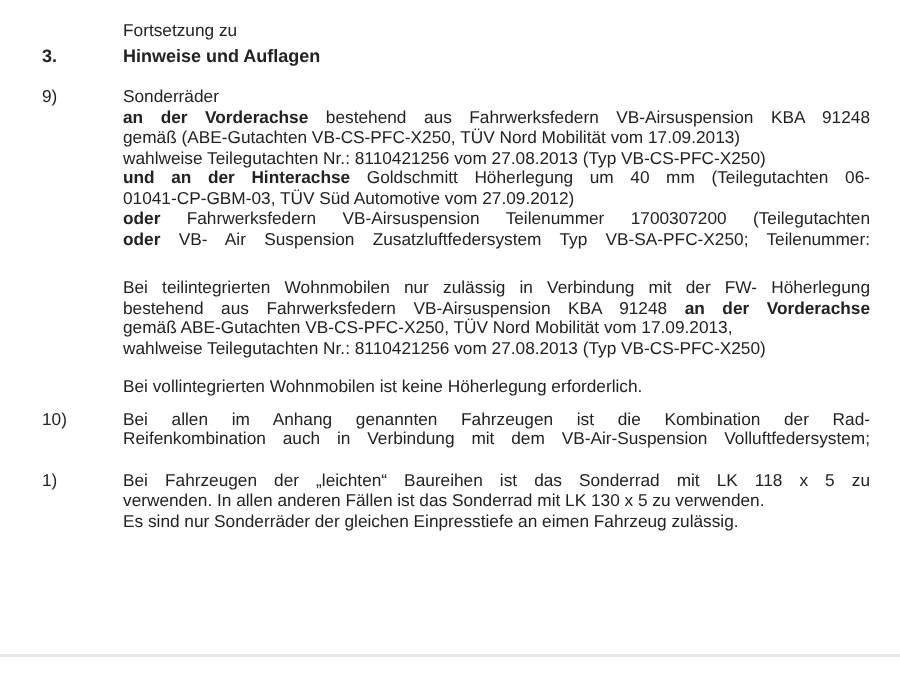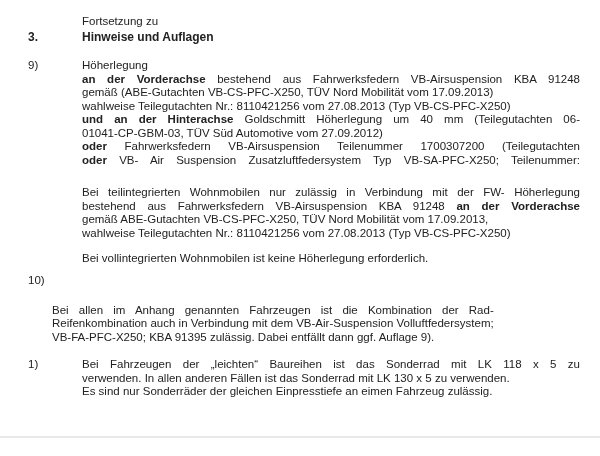--- a/index.html
+++ b/index.html
@@ -16,21 +16,21 @@
   .num { width:30px; flex:0 0 30px; }
   .body { flex:1 1 auto; min-width:0; }
   .ln { white-space:normal;margin-left:24px; }
   .ln.j { text-align:justify; text-align-last:justify; }
   b { font-weight:bold; }
   .sec { font-weight:bold; margin-top:2px; font-size:12px; }
   .m-item9  { margin-top:15px; }
   .m-p2     { margin-top:19px; }
   .m-p3     { margin-top:12px; }
   .m-p4     { margin-top:13px; }
-  .m-item10 { margin-top:8px;flex-direction:column;  }
+  .m-item10 { margin-top:8px;  }
   .m-item11 { margin-top:14px; }
   .edge-line {
     position:absolute; left:0; right:0; top:436px; height:2px;
     background:#e9e9e9;
   }
 </style>
 </head>
 <body>
 
 <div class="doc">
@@ -44,21 +44,21 @@
   <div class="row sec">
     <div class="num">3.</div>
     <div class="body">
       <div class="ln">Hinweise und Auflagen</div>
     </div>
   </div>
 
   <div class="row m-item9">
     <div class="num">9)</div>
     <div class="body">
-      <div class="ln">Höherlegung</div>
+      <div class="ln">Sonderräder</div>
       <div class="ln j"><b>an der Vorderachse</b><span> bestehend aus Fahrwerksfedern VB-Airsuspension KBA 91248</span></div>
       <div class="ln">gemäß (ABE-Gutachten VB-CS-PFC-X250, TÜV Nord Mobilität vom 17.09.2013)</div>
       <div class="ln">wahlweise Teilegutachten Nr.: 8110421256 vom 27.08.2013 (Typ VB-CS-PFC-X250)</div>
       <div class="ln j"><b>und an der Hinterachse</b><span> Goldschmitt Höherlegung um 40 mm (Teilegutachten 06-</span></div>
       <div class="ln">01041-CP-GBM-03, TÜV Süd Automotive vom 27.09.2012)</div>
       <div class="ln j"><b>oder</b><span> Fahrwerksfedern VB-Airsuspension Teilenummer 1700307200 (Teilegutachten</span></div>
       <div class="ln j"><b>oder</b><span> VB- Air Suspension Zusatzluftfedersystem Typ VB-SA-PFC-X250; Teilenummer:</span></div>
 
       <div class="m-p2">
         <div class="ln j">Bei teilintegrierten Wohnmobilen nur zulässig in Verbindung mit der FW- Höherlegung</div>
@@ -69,21 +69,20 @@
 
       <div class="ln m-p3">Bei vollintegrierten Wohnmobilen ist keine Höherlegung erforderlich.</div>
     </div>
   </div>
 
   <div class="row m-item10">
     <div class="num">10)</div>
     <div class="body">
       <div class="ln j">Bei allen im Anhang genannten Fahrzeugen ist die Kombination der Rad-</div>
       <div class="ln j">Reifenkombination auch in Verbindung mit dem VB-Air-Suspension Volluftfedersystem;</div>
-      <div class="ln">VB-FA-PFC-X250; KBA 91395 zulässig. Dabei entfällt dann ggf. Auflage 9).</div>
     </div>
   </div>
 
   <div class="row m-item11">
     <div class="num">1)</div>
     <div class="body">
       <div class="ln j">Bei Fahrzeugen der „leichten“ Baureihen ist das Sonderrad mit LK 118 x 5 zu</div>
       <div class="ln">verwenden. In allen anderen Fällen ist das Sonderrad mit LK 130 x 5 zu verwenden.</div>
       <div class="ln">Es sind nur Sonderräder der gleichen Einpresstiefe an eimen Fahrzeug zulässig.</div>
     </div>

